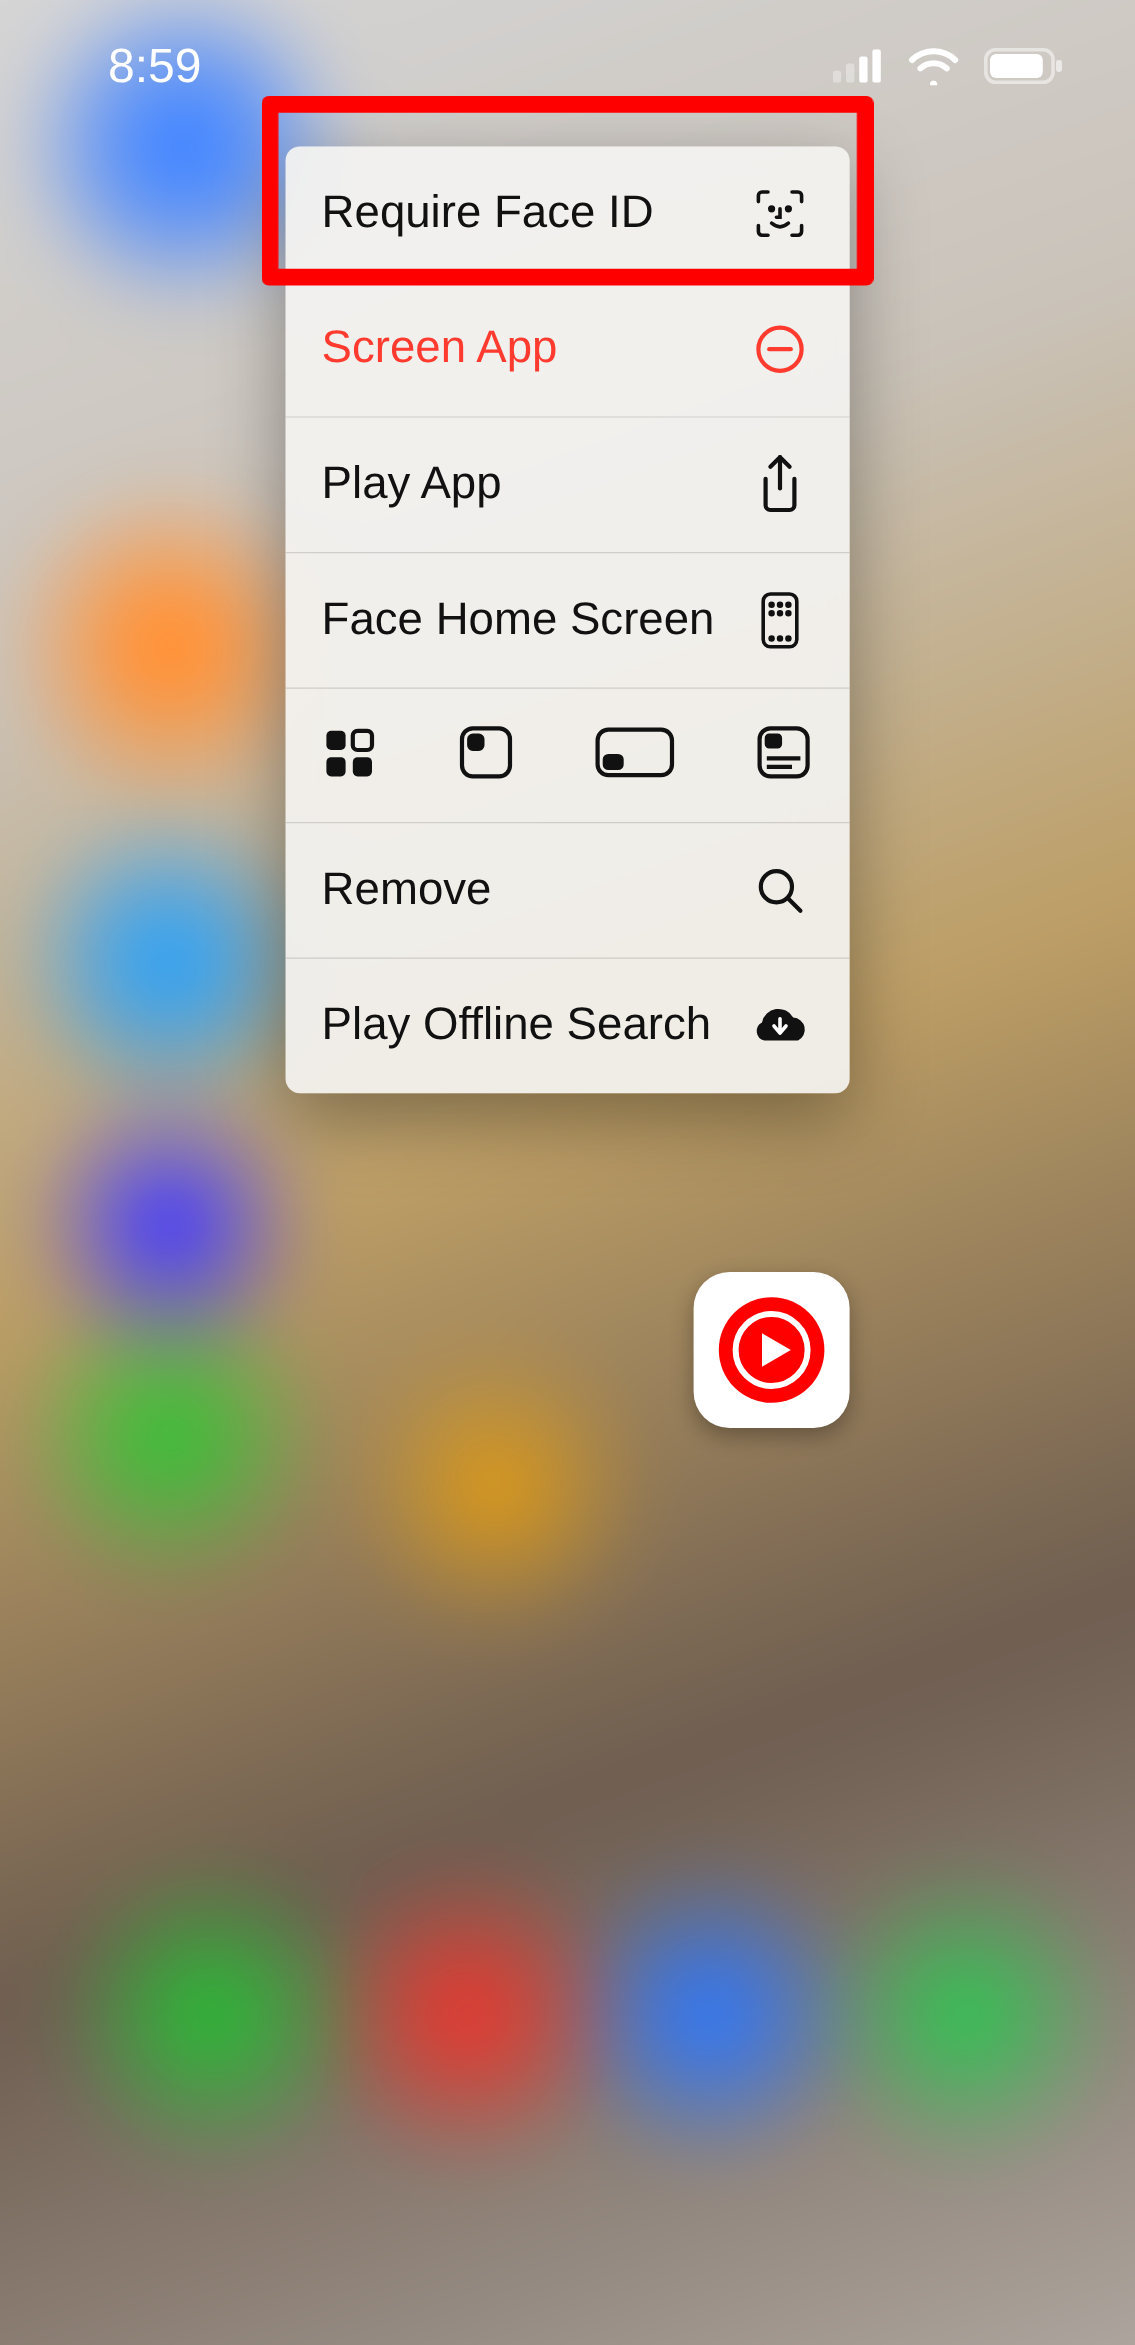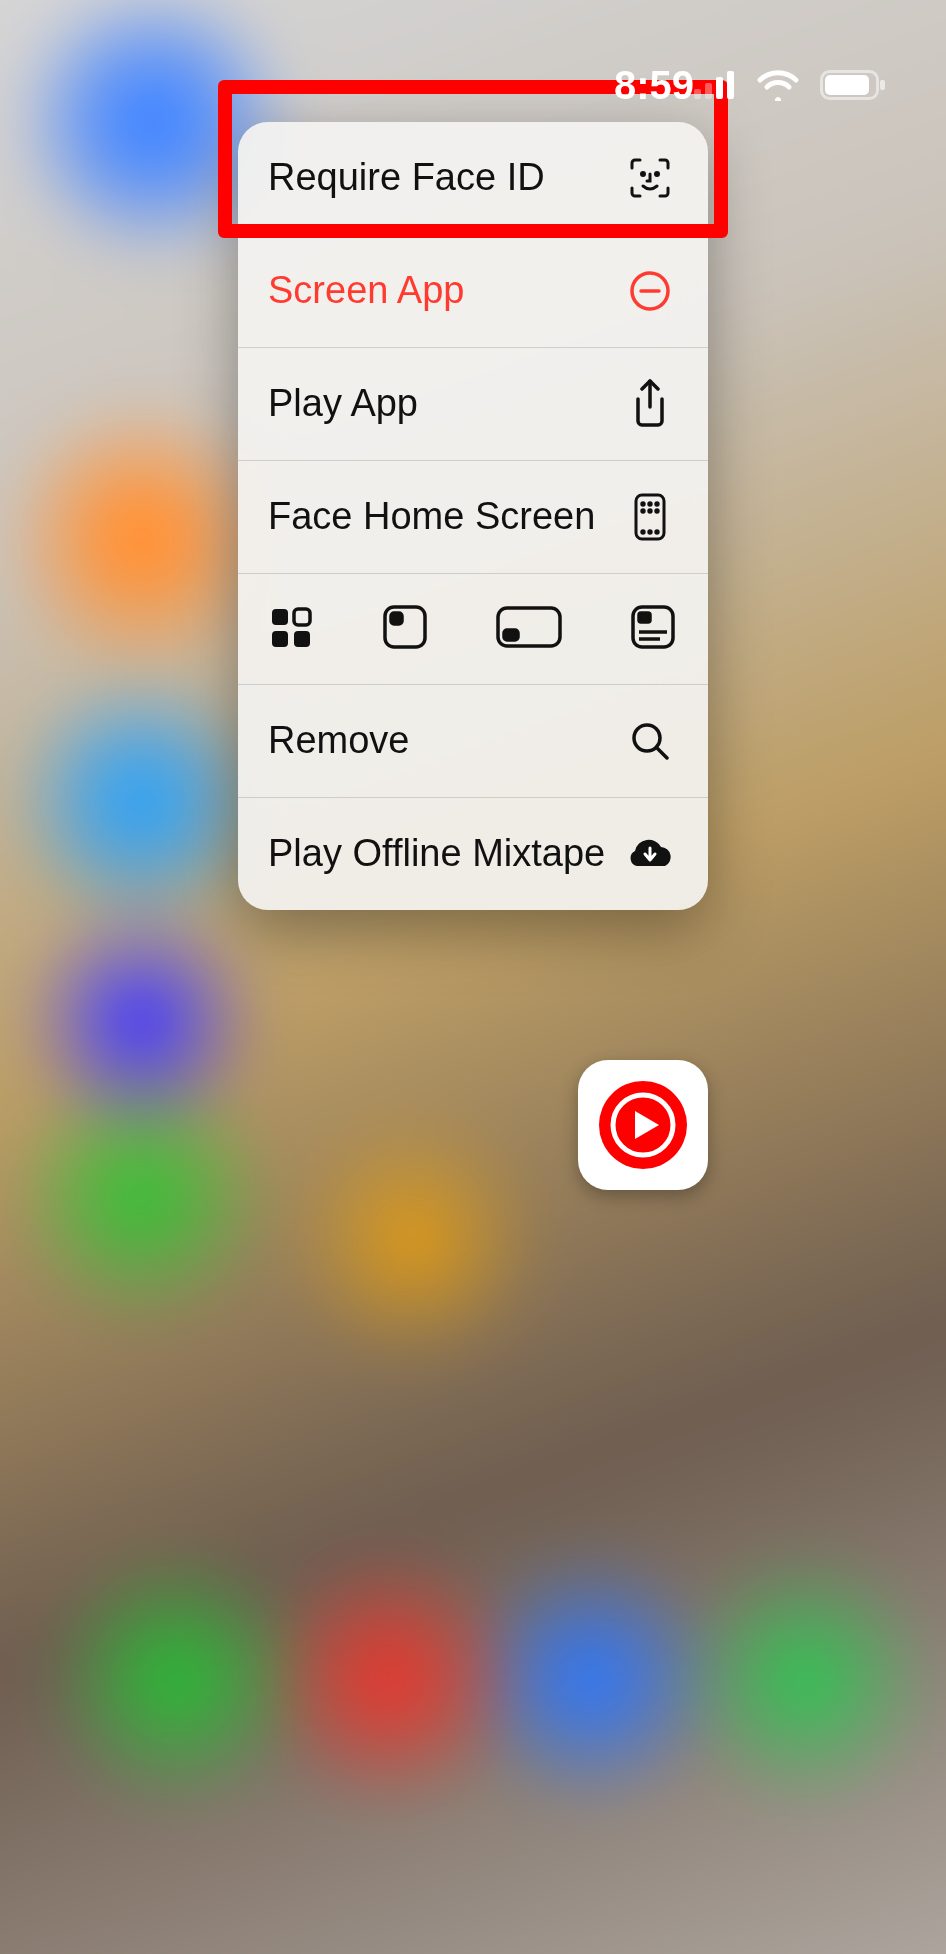--- a/index.html
+++ b/index.html
@@ -30,41 +30,40 @@
     filter: blur(28px) saturate(1.15);
   }
   .status-bar {
     position: absolute;
     top: 0;
     left: 0;
     right: 0;
     height: 110px;
     display: flex;
     align-items: center;
-    justify-content: flex-end;
+    justify-content: space-between;
     padding: 0 60px 0 90px;
     color: #fff;
-    font-weight: 700;
+    font-weight: 400;
     font-size: 40px;
     z-index: 50;
-    margin-top: 30px;
   }
   .status-right {
     display: flex;
     align-items: center;
     gap: 20px;
   }
   .status-right svg { display:block; }
 
   .context-menu {
     position: absolute;
     top: 122px;
     left: 238px;
     width: 470px;
-    border-radius: 30px;
+    border-radius: 12px;
     background: rgba(244,243,241,0.92);
     backdrop-filter: blur(20px);
     box-shadow: 0 20px 60px rgba(0,0,0,0.35);
     overflow: hidden;
     z-index: 30;
   }
   .menu-item {
     display: flex;
     align-items: center;
     justify-content: space-between;
@@ -251,21 +250,21 @@
     <div class="label">Remove</div>
     <div class="icon-slot">
       <svg width="42" height="42" viewBox="0 0 42 42" fill="none" stroke="#111" stroke-width="3.5" stroke-linecap="round">
         <circle cx="18" cy="18" r="13"></circle>
         <line x1="28" y1="28" x2="38" y2="38"></line>
       </svg>
     </div>
   </div>
 
   <div class="menu-item">
-    <div class="label">Play Offline Mixtape</div>
+    <div class="label">Play Offline Search</div>
     <div class="icon-slot">
       <svg width="50" height="36" viewBox="0 0 50 36">
         <path d="M40 30 a10 10 0 0 0 -4 -19 a14 14 0 0 0 -26 4 a8 8 0 0 0 2 15 Z" fill="#111"></path>
         <path d="M25 12 v10 M20 18 l5 6 l5 -6" stroke="#fff" stroke-width="3" stroke-linecap="round" stroke-linejoin="round" fill="none"></path>
       </svg>
     </div>
   </div>
 
 </div>
 

